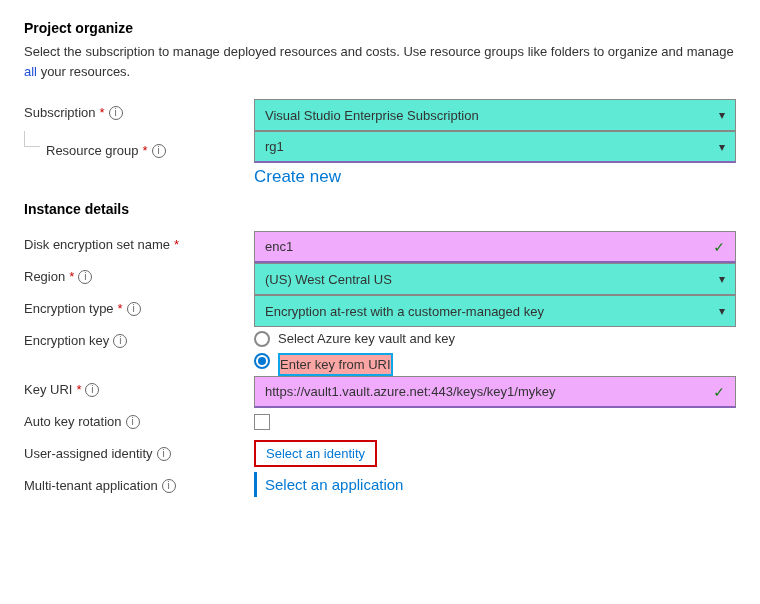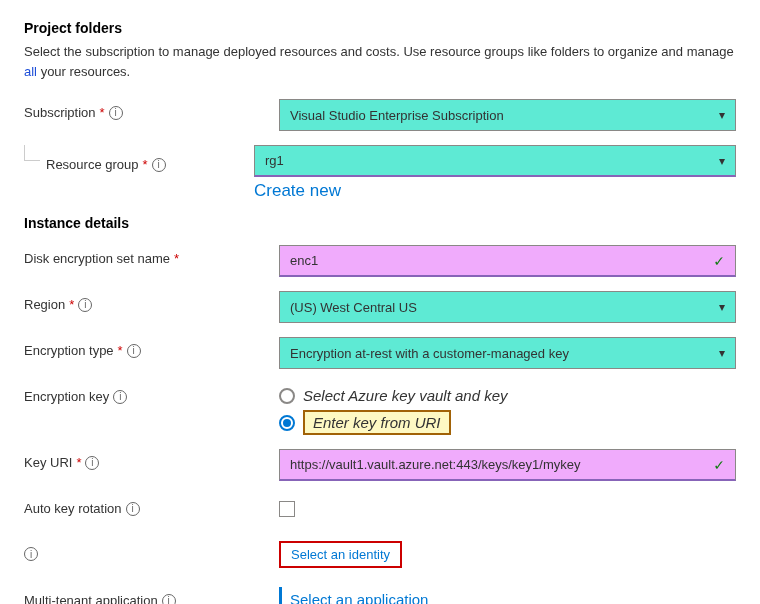--- a/index.html
+++ b/index.html
@@ -24,23 +24,21 @@
       margin-bottom: 18px;
       line-height: 1.5;
     }
     .section-desc a {
       color: #1d4ed8;
       text-decoration: none;
     }
     .form-group {
       display: flex;
       align-items: flex-start;
-      margin-bottom: 14px;
       min-height: 32px;
-      gap: 25px;
     }
     .form-label {
       width: 230px;
       min-width: 230px;
       font-size: 13px;
       color: #333;
       display: flex;
       align-items: center;
       padding-top: 6px;
       gap: 4px;
@@ -120,24 +118,23 @@
       margin-bottom: 14px;
     }
     .radio-group {
       display: flex;
       flex-direction: column;
       gap: 6px;
       padding-top: 4px;
     }
     .radio-item {
       display: flex;
-      align-items: center;
+      align-items: flex-start;
       gap: 8px;
-      font-size: 15px;
-      font-style: italic;
+      font-size: 13px;
     }
     .radio-circle {
       width: 16px;
       height: 16px;
       border-radius: 50%;
       border: 2px solid #8a8886;
       display: inline-flex;
       align-items: center;
       justify-content: center;
       flex-shrink: 0;
@@ -146,23 +143,23 @@
       border-color: #0078d4;
     }
     .radio-circle.selected::after {
       content: '';
       width: 8px;
       height: 8px;
       border-radius: 50%;
       background: #0078d4;
     }
     .radio-label-highlighted {
-      background: #fef9c3;
-      border: 2px solid #a16207;
-      padding: 2px 8px;
+      background: #fca5a5;
+      border: 2px solid #0ea5e9;
+      padding: 2px 0;
       color: #333;
     }
     .checkbox-wrap {
       padding-top: 6px;
     }
     .checkbox-box {
       width: 16px;
       height: 16px;
       border: 1.5px solid #8a8886;
       background: #fff;
@@ -204,21 +201,21 @@
       border-bottom: 1px solid #ccc;
       height: 16px;
       margin-top: -6px;
       margin-right: 6px;
     }
   </style>
 </head>
 <body>
 
 <div>
-  <div class="section-title">Project folders</div>
+  <div class="section-title">Project organize</div>
   <div class="section-desc">
     <span>Select the subscription to manage deployed resources and costs. Use resource groups like folders to organize and manage </span><a href="#">all</a><span> your resources.</span>
   </div>
 
   <div class="form-group">
     <div class="form-label">
       <span>Subscription</span>
       <span class="required">*</span>
       <span class="info-icon">i</span>
     </div>
@@ -331,20 +328,21 @@
       <span>Auto key rotation</span>
       <span class="info-icon">i</span>
     </div>
     <div class="form-control-wrap checkbox-wrap">
       <div class="checkbox-box"></div>
     </div>
   </div>
 
   <div class="form-group">
     <div class="form-label">
+      <span>User-assigned identity</span>
       <span class="info-icon">i</span>
     </div>
     <div class="form-control-wrap">
       <div class="identity-select-box">
         <span>Select an identity</span>
       </div>
     </div>
   </div>
 
   <div class="form-group" style="align-items: flex-start;">

